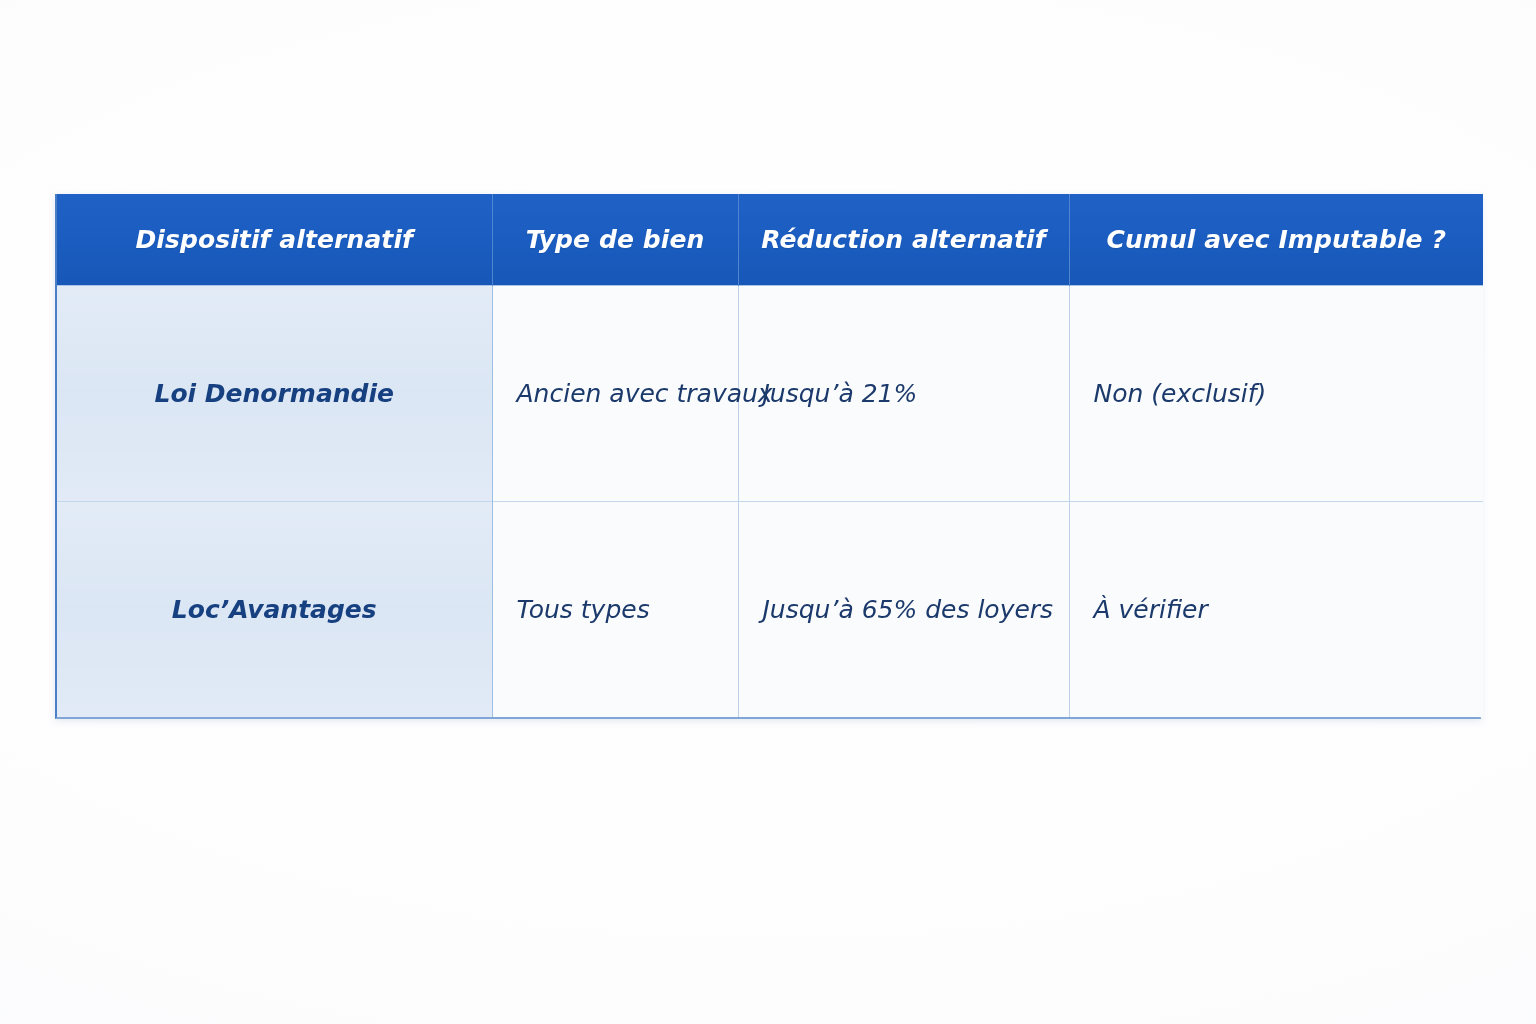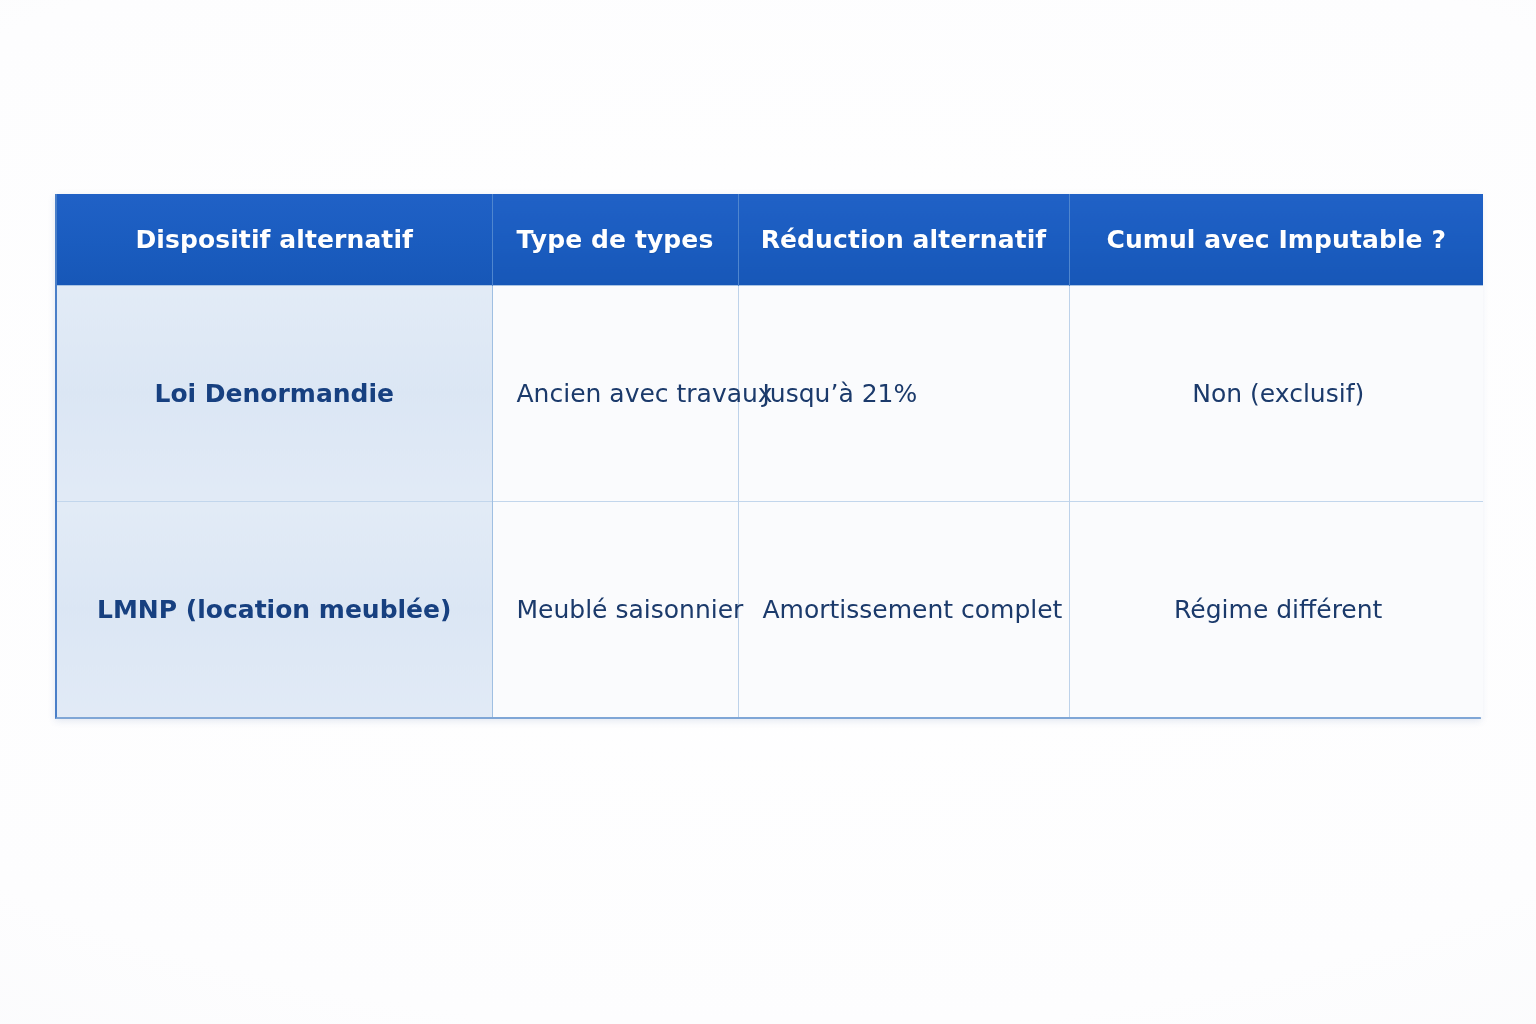--- a/index.html
+++ b/index.html
@@ -14,20 +14,21 @@
     overflow: hidden;
     position: relative;
   }
 
   
   .page {
     position: absolute;
     inset: 0;
     background:
       radial-gradient(ellipse 120% 90% at 50% 45%, #ffffff 0%, #fdfdfe 62%, #f7f8fa 100%);
+    font-style: italic;
   }
 
   .table-wrap {
     position: absolute;
     left: 55px;
     top: 194px;
     width: 1426px;
     height: 525px;
     box-sizing: border-box;
     border-left: 2px solid #4a7fc8;
@@ -78,21 +79,21 @@
     padding: 0 20px;
     border-top: 1px solid #c2d6ec;
     border-right: 1px solid #bdd2ea;
     vertical-align: middle;
     text-align: left;
     white-space: nowrap;
   }
   tbody tr:first-child td {
     border-top: 1px solid #a9c4e4;
   }
-  tbody td:last-child { border-right: none; text-align: center; }
+  tbody td:last-child { border-right: none; }
 
   
   tbody td.namecell {
     background: linear-gradient(180deg, #e2ebf6 0%, #dbe6f4 50%, #e1eaf6 100%);
     color: #174080;
     font-weight: bold;
     text-align: center;
     padding: 0 14px;
     border-right: 1px solid #9fbfe2;
   }
@@ -111,36 +112,36 @@
       <colgroup>
         <col class="c1">
           <col class="c2">
           <col class="c3">
           <col class="c4">
       </colgroup>
 
       <thead>
         <tr>
           <th>Dispositif alternatif</th>
-          <th>Type de types</th>
+          <th>Type de bien</th>
           <th>Réduction alternatif</th>
           <th>Cumul avec Imputable ?</th>
         </tr>
       </thead>
 
       <tbody>
         <tr>
           <td class="namecell">Loi Denormandie</td>
           <td class="valcell">Ancien avec travaux</td>
           <td class="valcell">Jusqu’à 21%</td>
           <td class="valcell">Non (exclusif)</td>
         </tr>
         <tr>
-          <td class="namecell">LMNP (location meublée)</td>
-          <td class="valcell">Meublé saisonnier</td>
-          <td class="valcell">Amortissement complet</td>
-          <td class="valcell">Régime différent</td>
+          <td class="namecell">Loc’Avantages</td>
+          <td class="valcell">Tous types</td>
+          <td class="valcell">Jusqu’à 65% des loyers</td>
+          <td class="valcell">À vérifier</td>
         </tr>
       </tbody>
     </table>
   </div>
 
 </div>
 
 </body></html>

